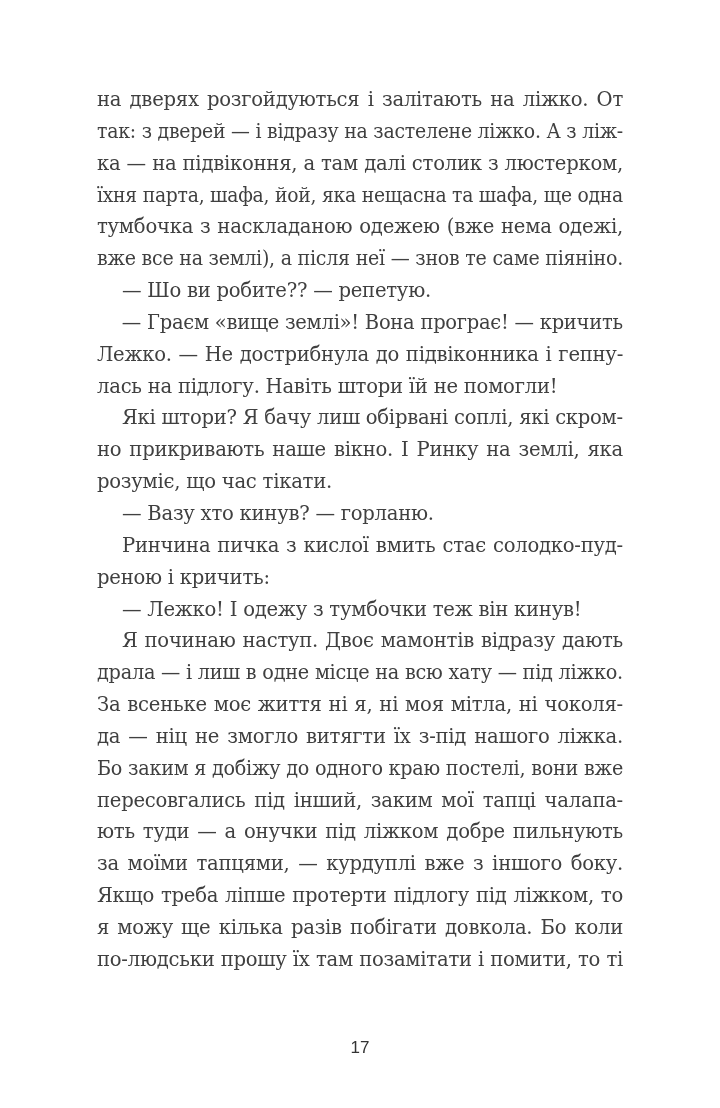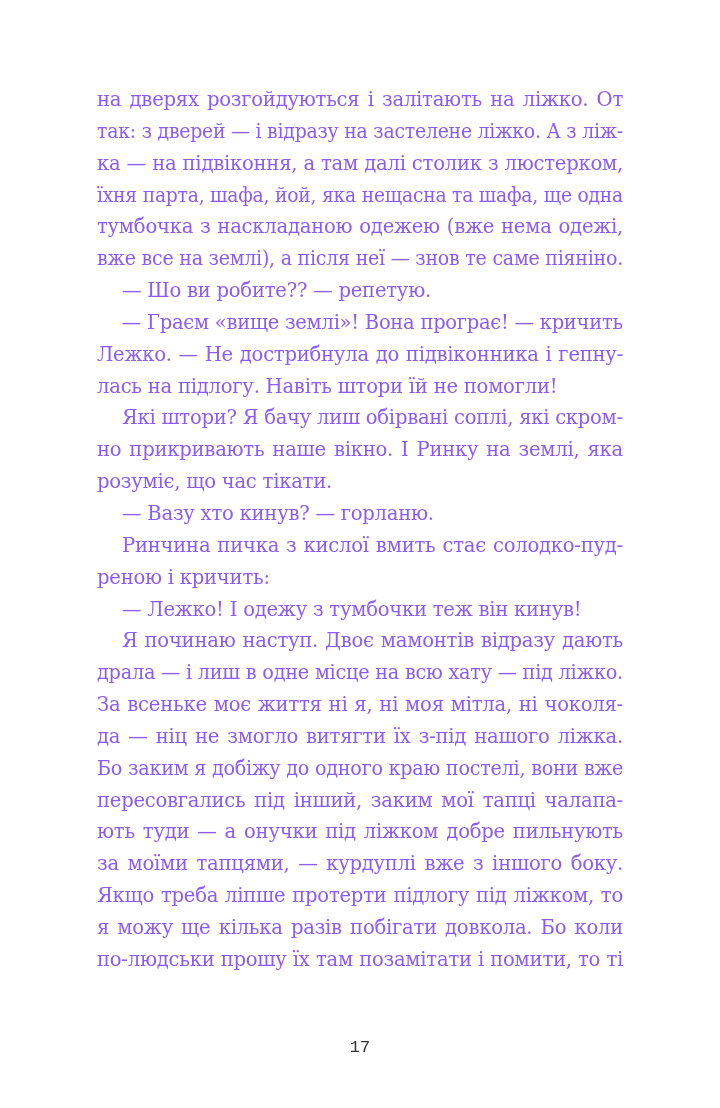--- a/index.html
+++ b/index.html
@@ -21,21 +21,21 @@
       background: #ffffff;
     }
     .text-block {
       position: absolute;
       left: 97px;
       top: 84px;
       width: 526px;
       font-family: "DejaVu Serif", "Liberation Serif", serif;
       font-size: 19.6px;
       line-height: 31.85px;
-      color: #8b5cf6;
+      color: #404040;
       letter-spacing: -0.25px;
     }
     .line {
       display: block;
       white-space: nowrap;
       text-align: justify;
       text-align-last: justify;
       height: 31.85px;
     }
     .line.indent {
@@ -43,21 +43,21 @@
     }
     .line.last {
       text-align-last: left;
     }
     .page-number {
       position: absolute;
       left: 0;
       width: 720px;
       top: 1038px;
       text-align: center;
-      font-family: Liberation Mono, monospace;
+      font-family: Liberation Sans, sans-serif;
       font-size: 17px;
       color: #333333;
     }
   </style>
 </head>
 <body>
 
 <div class="page">
   <div class="text-block" id="text-block"><span class="line" style="display: block;">на дверях розгойдуються і залітають на ліжко. От</span><span class="line" style="display: inline-block; transform-origin: left center; width: 545.734px; transform: scaleX(0.963839);">так: з дверей — і відразу на застелене ліжко. А з ліж-</span><span class="line" style="display: block;">ка — на підвіконня, а там далі столик з люстерком,</span><span class="line" style="display: inline-block; transform-origin: left center; width: 550px; transform: scaleX(0.956364);">їхня парта, шафа, йой, яка нещасна та шафа, ще одна</span><span class="line" style="display: block;">тумбочка з наскладаною одежею (вже нема одежі,</span><span class="line last" style="display: inline-block; transform-origin: left center; width: 542.016px; transform: scaleX(0.970452);">вже все на землі), а після неї — знов те саме піяніно.</span><span class="line indent last" style="display: block;">— Шо ви робите?? — репетую.</span><span class="line indent" style="display: inline-block; transform-origin: left center; width: 503.984px; transform: scaleX(0.994078);">— Граєм «вище землі»! Вона програє! — кричить</span><span class="line" style="display: block;">Лежко. — Не дострибнула до підвіконника і гепну-</span><span class="line last" style="display: block;">лась на підлогу. Навіть штори їй не помогли!</span><span class="line indent" style="display: inline-block; transform-origin: left center; width: 502.141px; transform: scaleX(0.997728);">Які штори? Я бачу лиш обірвані соплі, які скром-</span><span class="line" style="display: block;">но прикривають наше вікно. І Ринку на землі, яка</span><span class="line last" style="display: block;">розуміє, що час тікати.</span><span class="line indent last" style="display: block;">— Вазу хто кинув? — горланю.</span><span class="line indent" style="display: block;">Ринчина пичка з кислої вмить стає солодко-пуд-</span><span class="line last" style="display: block;">реною і кричить:</span><span class="line indent last" style="display: block;">— Лежко! І одежу з тумбочки теж він кинув!</span><span class="line indent" style="display: block;">Я починаю наступ. Двоє мамонтів відразу дають</span><span class="line" style="display: inline-block; transform-origin: left center; width: 535.125px; transform: scaleX(0.982948);">драла — і лиш в одне місце на всю хату — під ліжко.</span><span class="line" style="display: block;">За всеньке моє життя ні я, ні моя мітла, ні чоколя-</span><span class="line" style="display: block;">да — ніц не змогло витягти їх з-під нашого ліжка.</span><span class="line" style="display: inline-block; transform-origin: left center; width: 537.484px; transform: scaleX(0.978633);">Бо заким я добіжу до одного краю постелі, вони вже</span><span class="line" style="display: block;">пересовгались під інший, заким мої тапці чалапа-</span><span class="line" style="display: block;">ють туди — а онучки під ліжком добре пильнують</span><span class="line" style="display: block;">за моїми тапцями, — курдуплі вже з іншого боку.</span><span class="line" style="display: block;">Якщо треба ліпше протерти підлогу під ліжком, то</span><span class="line" style="display: block;">я можу ще кілька разів побігати довкола. Бо коли</span><span class="line" style="display: block;">по-людськи прошу їх там позамітати і помити, то ті</span></div>
   <div class="page-number">17</div>

